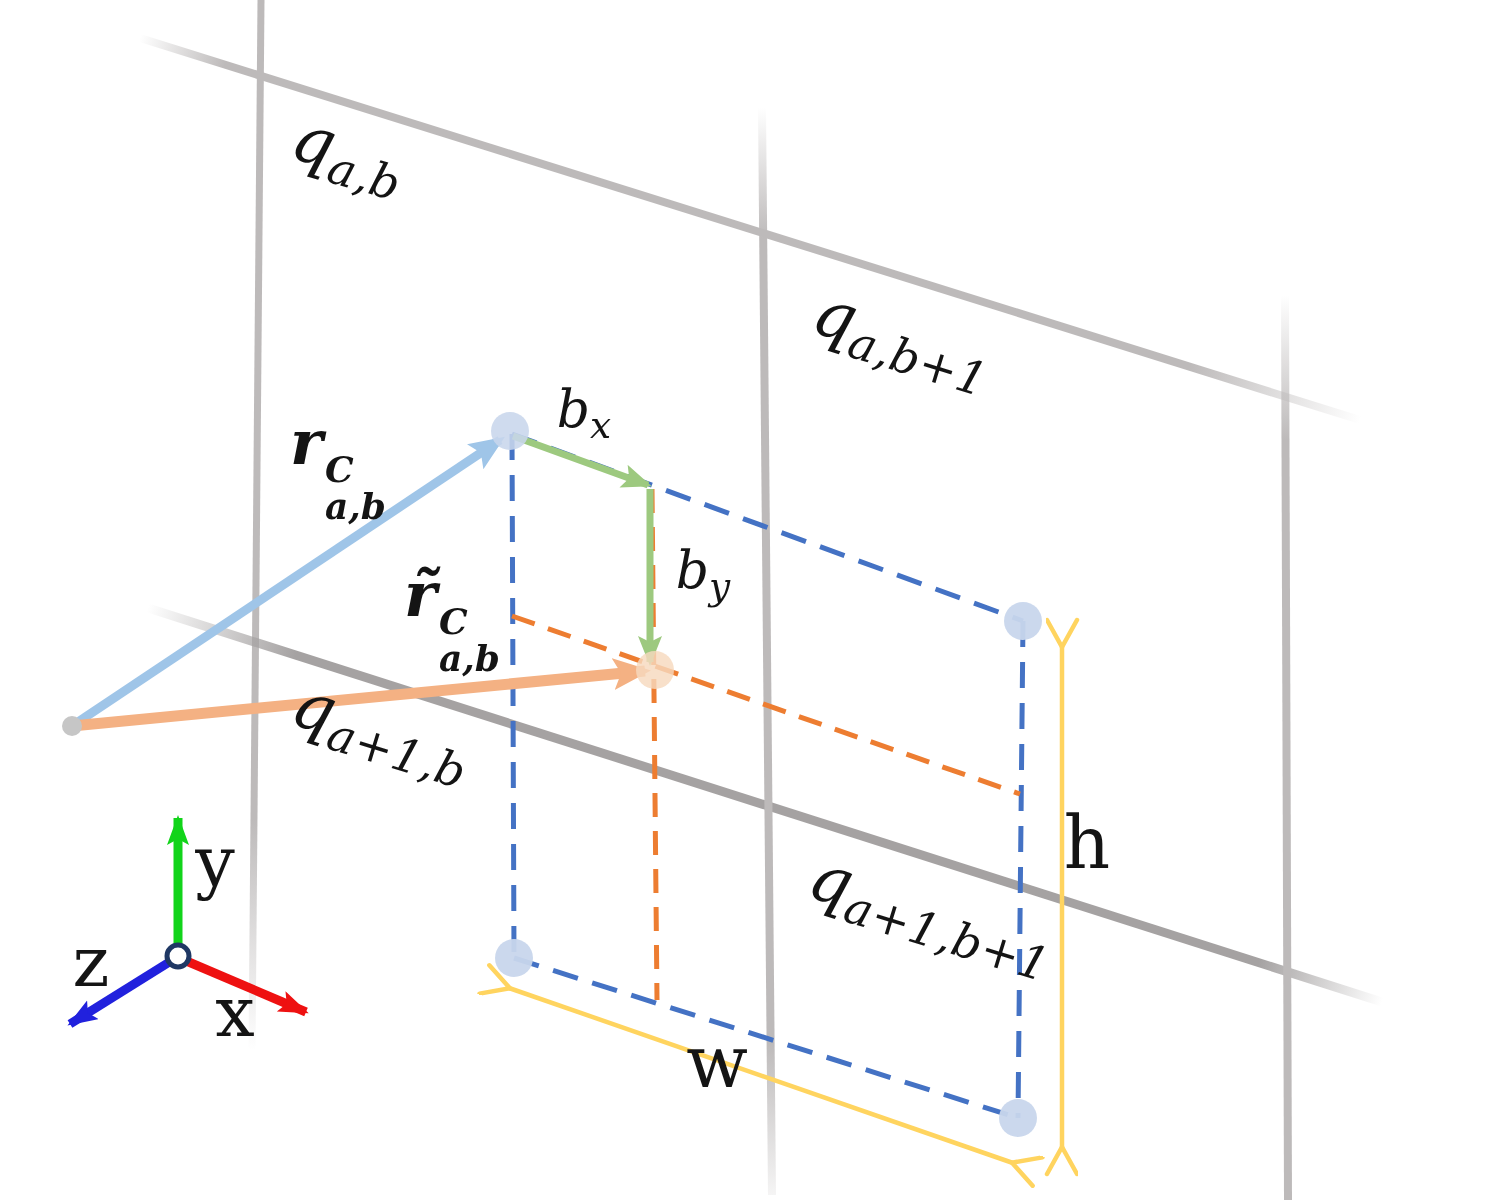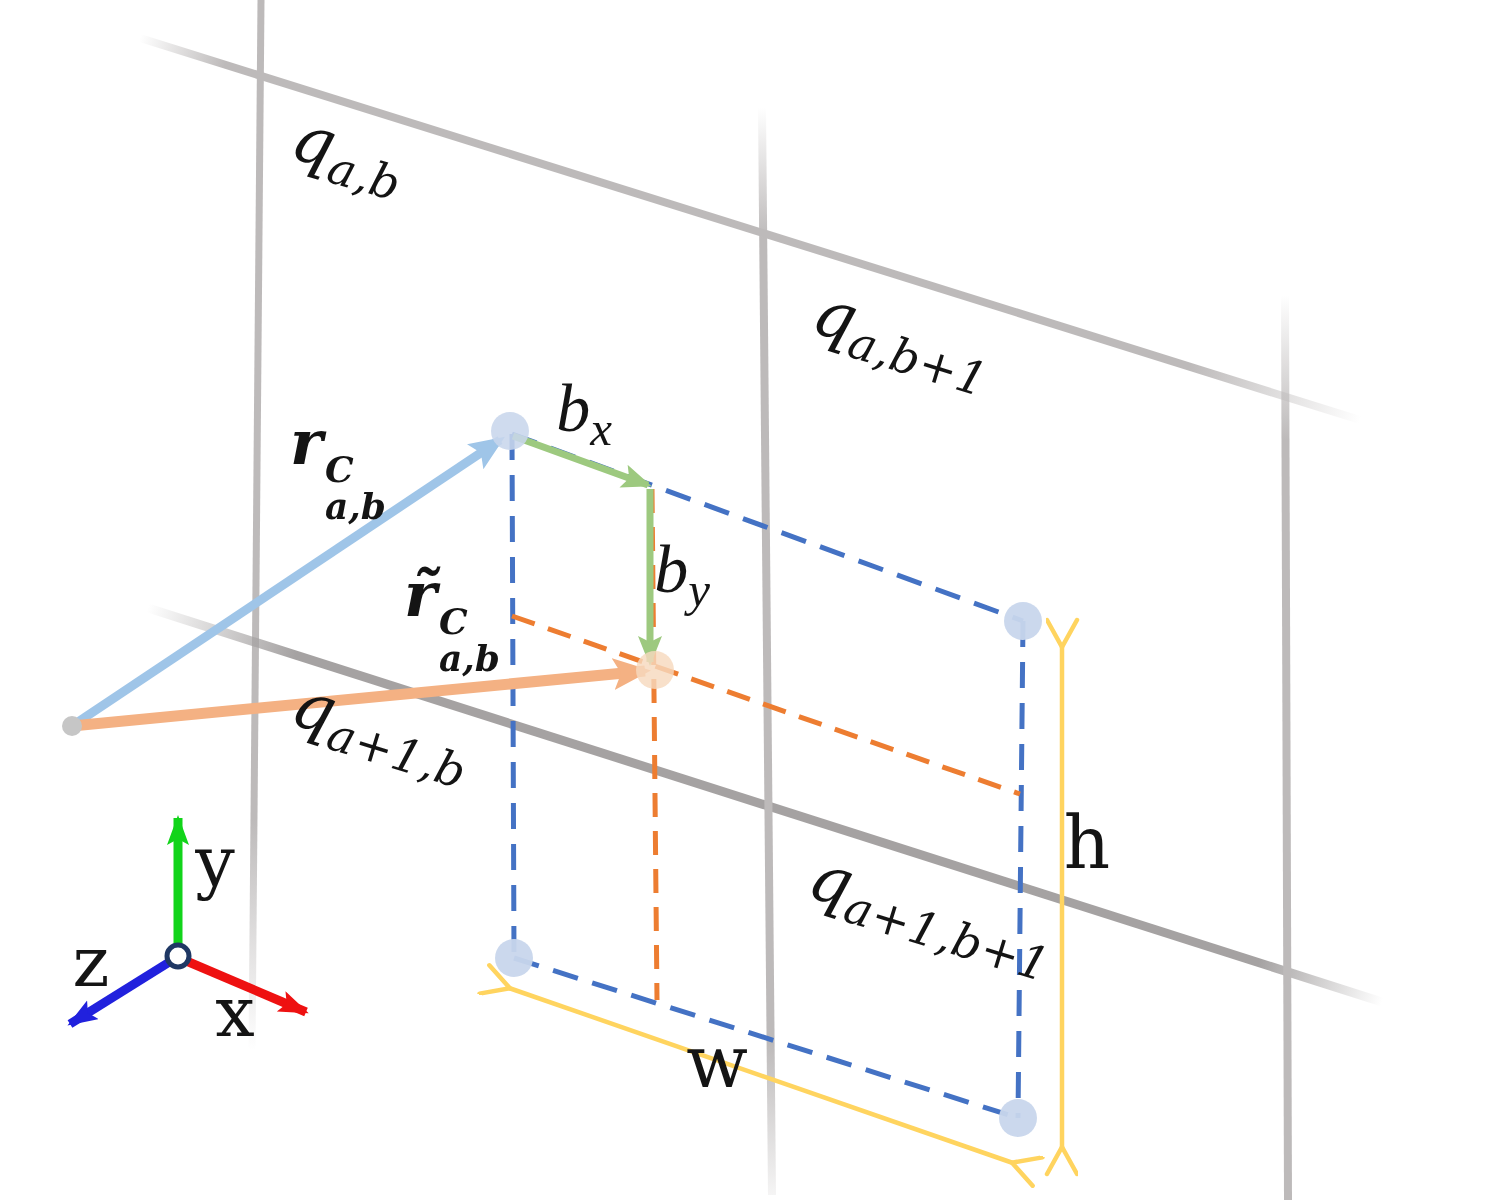--- a/index.html
+++ b/index.html
@@ -20,21 +20,21 @@
     user-select:none;
   }
   .mlabel.q{font-size:66px;font-style:italic;}
   .mlabel.q .subsc{font-size:0.70em;vertical-align:-0.28em;letter-spacing:0.01em;}
   .mlabel.vec{font-size:62px;font-style:italic;font-weight:700;}
   .mlabel.vec .stack{
     display:inline-flex;flex-direction:column;align-items:flex-start;
     font-size:0.58em;font-weight:600;line-height:1.02;
     vertical-align:-0.50em;margin-left:0.06em;
   }
-  .mlabel.bsm{font-size:68px;font-style:italic;font-family:Liberation Serif, serif;}
+  .mlabel.bsm{font-size:52px;font-style:italic;}
   .mlabel.bsm .subsc{font-size:0.72em;vertical-align:-0.30em;}
   .mlabel.plain{font-size:72px;font-style:normal;}
   .mlabel.axis{font-size:70px;font-style:normal;}
 </style>
 </head>
 <body>
 
 <div id="figure">
 
   <svg id="scene" viewBox="0 0 1500 1200">
@@ -153,21 +153,21 @@
   <div class="mlabel vec" style="left:452px;top:620px">
     <span class="base">r̃</span><span class="stack">
         <span class="sup">C</span>
         <span class="subb">a,b</span>
       </span>
   </div>
 
   <div class="mlabel bsm" style="left:584px;top:414px">
     <span class="base">b</span><span class="subsc">x</span>
   </div>
-  <div class="mlabel bsm" style="left:682px;top:575px">
+  <div class="mlabel bsm" style="left:703px;top:575px">
     <span class="base">b</span><span class="subsc">y</span>
   </div>
 
   <div class="mlabel plain" style="left:717px;top:1062px">w</div>
   <div class="mlabel plain" style="left:1087px;top:843px">h</div>
 
   <div class="mlabel axis" style="left:235px;top:1012px">x</div>
   <div class="mlabel axis" style="left:215px;top:862px">y</div>
   <div class="mlabel axis" style="left:91px;top:962px">z</div>
 

